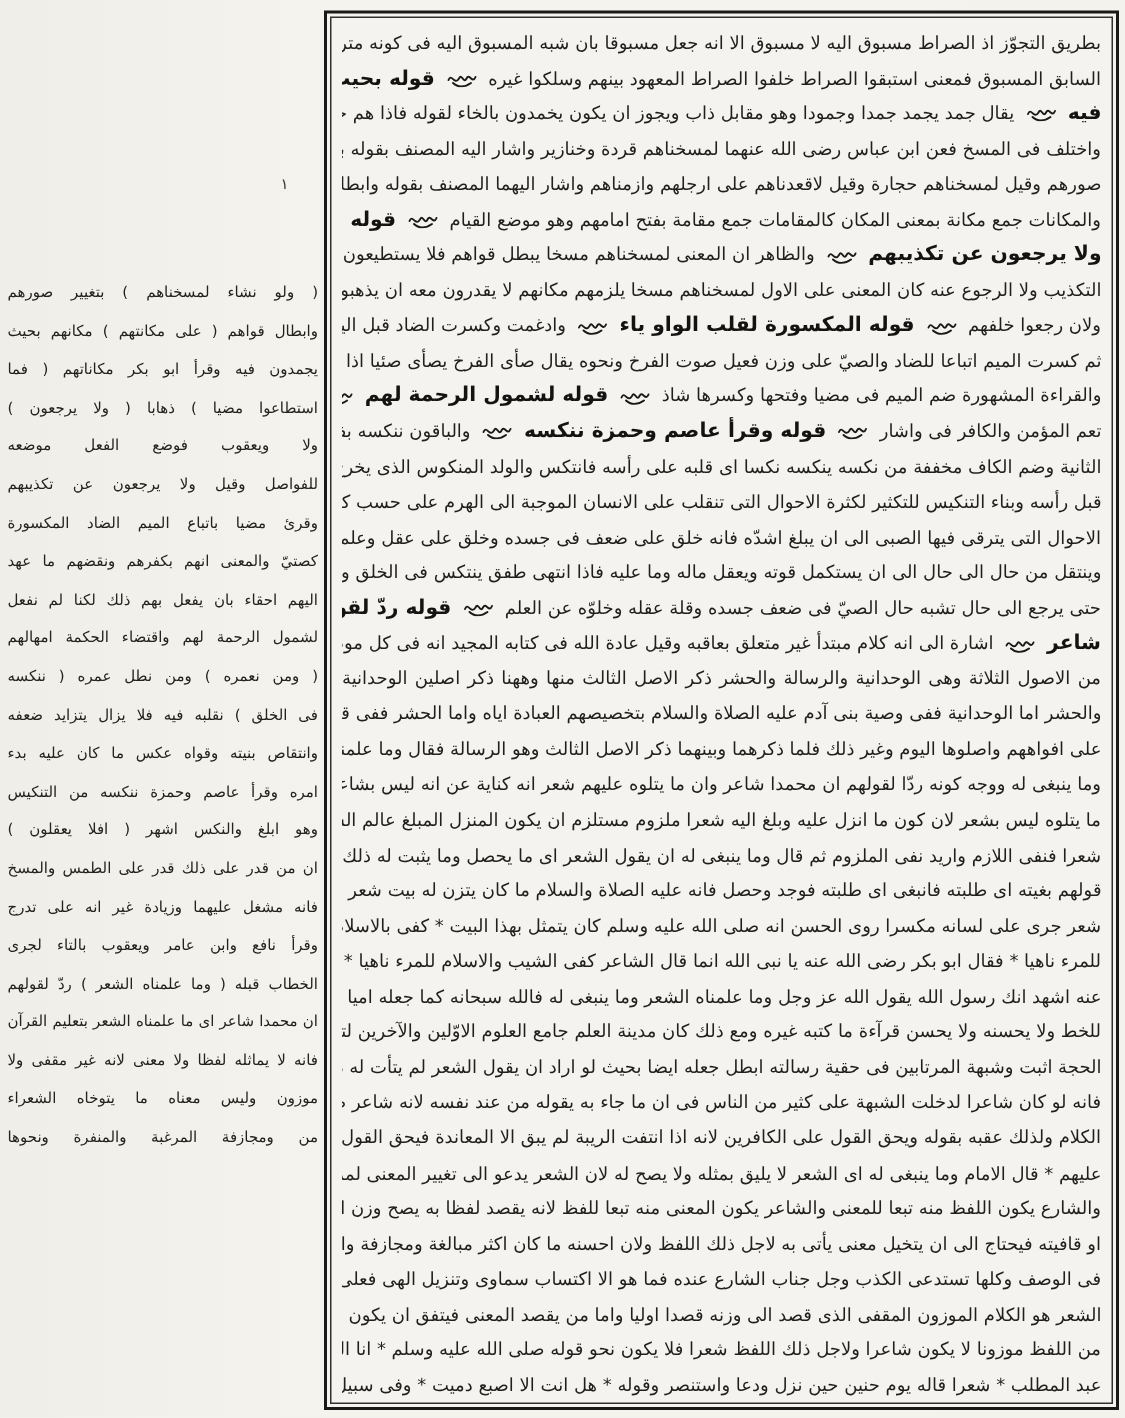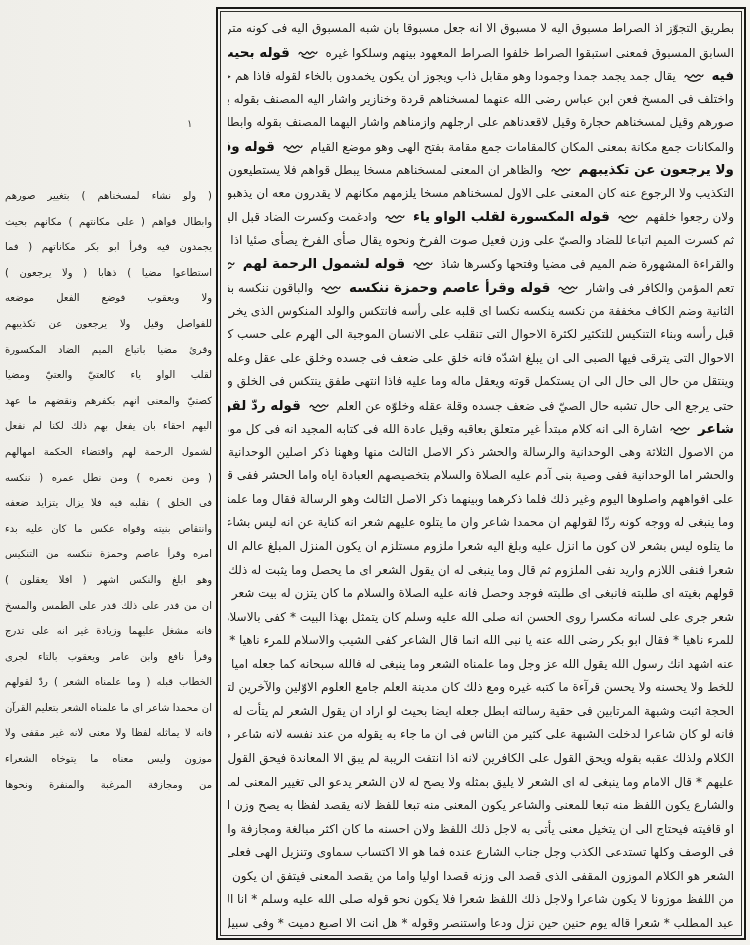--- a/index.html
+++ b/index.html
@@ -48,21 +48,20 @@
 <span class="ref-mark">١</span>
 
 <div class="margin-notes">
     <div class="mline">( ولو نشاء لمسخناهم ) بتغيير صورهم</div>
     <div class="mline">وابطال قواهم ( على مكانتهم ) مكانهم بحيث</div>
     <div class="mline">يجمدون فيه وقرأ ابو بكر مكاناتهم ( فما</div>
     <div class="mline">استطاعوا مضيا ) ذهابا ( ولا يرجعون )</div>
     <div class="mline">ولا ويعقوب فوضع الفعل موضعه</div>
     <div class="mline">للفواصل وقيل ولا يرجعون عن تكذيبهم</div>
     <div class="mline">وقرئ مضيا باتباع الميم الضاد المكسورة</div>
-    <div class="mline">لقلب الواو ياء كالعتيّ والعتيّ ومضيا</div>
     <div class="mline">كصتيّ والمعنى انهم بكفرهم ونقضهم ما عهد</div>
     <div class="mline">اليهم احقاء بان يفعل بهم ذلك لكنا لم نفعل</div>
     <div class="mline">لشمول الرحمة لهم واقتضاء الحكمة امهالهم</div>
     <div class="mline">( ومن نعمره ) ومن نطل عمره ( ننكسه</div>
     <div class="mline">فى الخلق ) نقلبه فيه فلا يزال يتزايد ضعفه</div>
     <div class="mline">وانتقاص بنيته وقواه عكس ما كان عليه بدء</div>
     <div class="mline">امره وقرأ عاصم وحمزة ننكسه من التنكيس</div>
     <div class="mline">وهو ابلغ والنكس اشهر ( افلا يعقلون )</div>
     <div class="mline">ان من قدر على ذلك قدر على الطمس والمسخ</div>
     <div class="mline">فانه مشغل عليهما وزيادة غير انه على تدرج</div>
@@ -78,21 +77,21 @@
   <div class="frame-inner">
       <div class="tline"><span>بطريق التجوّز اذ الصراط مسبوق اليه لا مسبوق الا انه جعل مسبوقا بان شبه المسبوق اليه فى كونه متروكا بترك</span></div>
       <div class="tline"><span>السابق المسبوق فمعنى استبقوا الصراط خلفوا الصراط المعهود بينهم وسلكوا غيره</span> <svg width="20" height="11" viewBox="0 0 20 11" class="flourish">
           <path d="M1 6 C3 1, 5 10, 8 5 C10 1, 11 9, 13 5 C15 1, 17 9, 19 4 M4 8 C7 11, 12 11, 16 8" stroke="#1b1a17" stroke-width="1.3" fill="none" stroke-linecap="round"></path>
         </svg> <span class="lemma">قوله بحيث يجمدون</span></div>
       <div class="tline"><span class="lemma">فيه</span> <svg width="20" height="11" viewBox="0 0 20 11" class="flourish">
           <path d="M1 6 C3 1, 5 10, 8 5 C10 1, 11 9, 13 5 C15 1, 17 9, 19 4 M4 8 C7 11, 12 11, 16 8" stroke="#1b1a17" stroke-width="1.3" fill="none" stroke-linecap="round"></path>
         </svg> <span>يقال جمد يجمد جمدا وجمودا وهو مقابل ذاب ويجوز ان يكون يخمدون بالخاء لقوله فاذا هم خامدون</span></div>
       <div class="tline"><span>واختلف فى المسخ فعن ابن عباس رضى الله عنهما لمسخناهم قردة وخنازير واشار اليه المصنف بقوله بتغيير</span></div>
       <div class="tline"><span>صورهم وقيل لمسخناهم حجارة وقيل لاقعدناهم على ارجلهم وازمناهم واشار اليهما المصنف بقوله وابطال قواهم</span></div>
-      <div class="tline"><span>والمكانات جمع مكانة بمعنى المكان كالمقامات جمع مقامة بفتح الهى وهو موضع القيام</span> <svg width="20" height="11" viewBox="0 0 20 11" class="flourish">
+      <div class="tline"><span>والمكانات جمع مكانة بمعنى المكان كالمقامات جمع مقامة بفتح امامهم وهو موضع القيام</span> <svg width="20" height="11" viewBox="0 0 20 11" class="flourish">
           <path d="M1 6 C3 1, 5 10, 8 5 C10 1, 11 9, 13 5 C15 1, 17 9, 19 4 M4 8 C7 11, 12 11, 16 8" stroke="#1b1a17" stroke-width="1.3" fill="none" stroke-linecap="round"></path>
         </svg> <span class="lemma">قوله وقيل</span></div>
       <div class="tline"><span class="lemma">ولا يرجعون عن تكذيبهم</span> <svg width="20" height="11" viewBox="0 0 20 11" class="flourish">
           <path d="M1 6 C3 1, 5 10, 8 5 C10 1, 11 9, 13 5 C15 1, 17 9, 19 4 M4 8 C7 11, 12 11, 16 8" stroke="#1b1a17" stroke-width="1.3" fill="none" stroke-linecap="round"></path>
         </svg> <span>والظاهر ان المعنى لمسخناهم مسخا يبطل قواهم فلا يستطيعون معه الاصرار على</span></div>
       <div class="tline"><span>التكذيب ولا الرجوع عنه كان المعنى على الاول لمسخناهم مسخا يلزمهم مكانهم لا يقدرون معه ان يذهبوا امامهم</span></div>
       <div class="tline"><span>ولان رجعوا خلفهم</span> <svg width="20" height="11" viewBox="0 0 20 11" class="flourish">
           <path d="M1 6 C3 1, 5 10, 8 5 C10 1, 11 9, 13 5 C15 1, 17 9, 19 4 M4 8 C7 11, 12 11, 16 8" stroke="#1b1a17" stroke-width="1.3" fill="none" stroke-linecap="round"></path>
         </svg> <span class="lemma">قوله المكسورة لقلب الواو ياء</span> <svg width="20" height="11" viewBox="0 0 20 11" class="flourish">
           <path d="M1 6 C3 1, 5 10, 8 5 C10 1, 11 9, 13 5 C15 1, 17 9, 19 4 M4 8 C7 11, 12 11, 16 8" stroke="#1b1a17" stroke-width="1.3" fill="none" stroke-linecap="round"></path>

